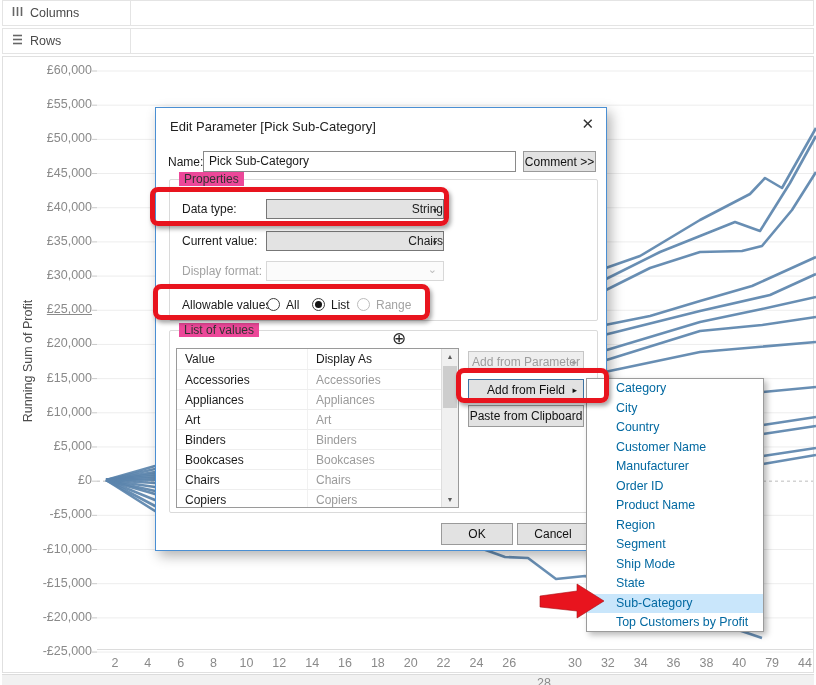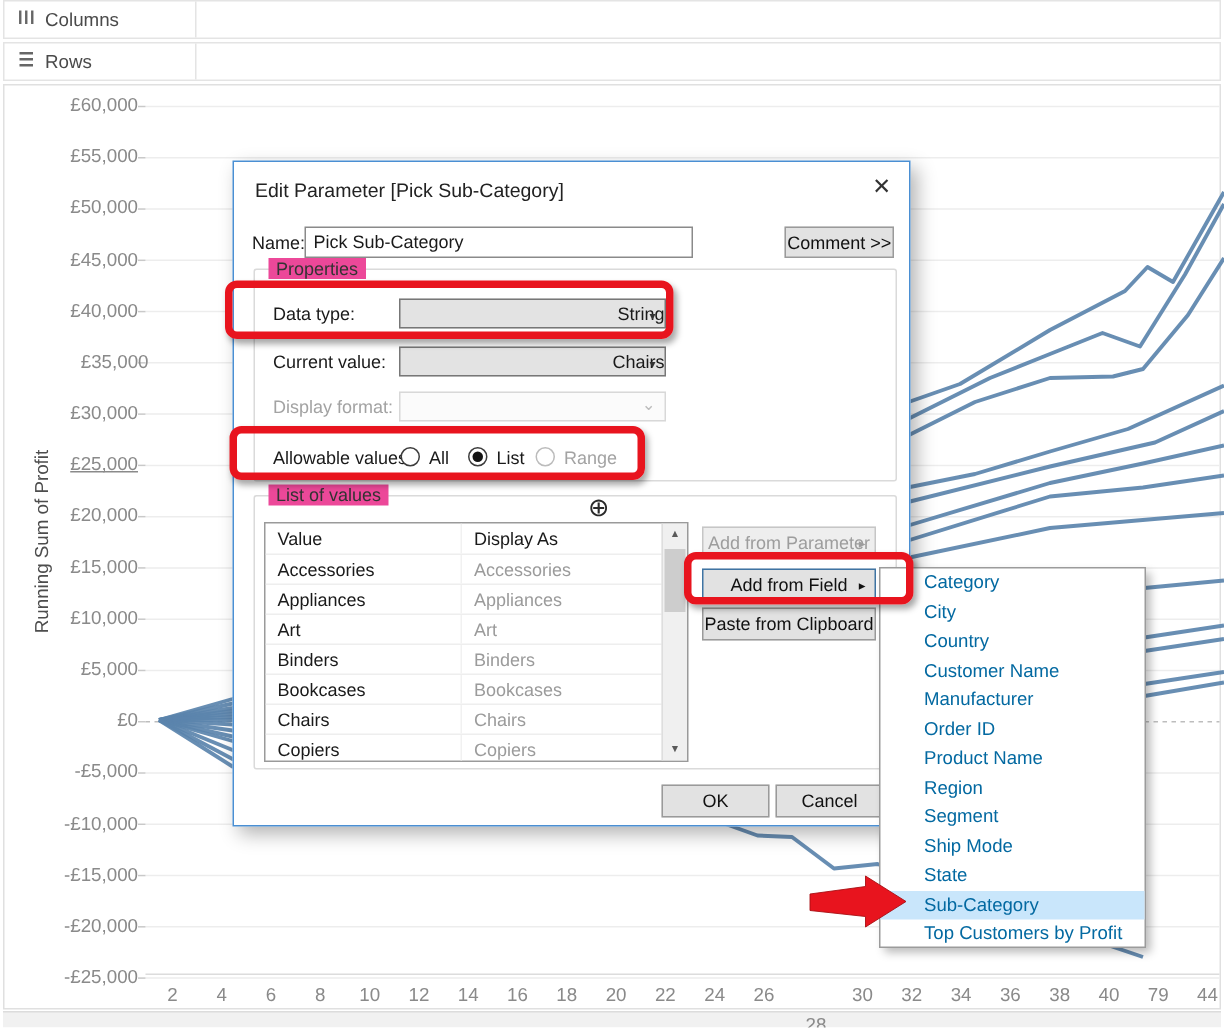--- a/index.html
+++ b/index.html
@@ -26,21 +26,21 @@
     transform:rotate(-90deg); z-index:3; }
 
   
   #dialog { position:absolute; left:155px; top:107px; width:452px; height:444px; background:#fff;
     border:1px solid #4a8fd3; box-shadow:4px 5px 12px rgba(0,0,0,.30); z-index:5; font-size:12px; color:#1a1a1a; }
   #dialog .abs { position:absolute; }
   #dlg-title { left:14px; top:11px; font-size:13px; color:#222; }
   #dlg-close { right:12px; top:7px; font-size:15px; color:#333; cursor:default; }
   .lbl { position:absolute; font-size:12px; color:#1a1a1a; white-space:nowrap; }
   .lbl.dis { color:#a3a3a3; }
-  #name-input { left:47px; top:43px; width:259px; height:21px; border:1px solid #8a8a8a; background:#fff;
+  #name-input { left:47px; top:43px; width:313px; height:21px; border:1px solid #8a8a8a; background:#fff;
     font-size:12px; padding-left:5px; line-height:19px; }
   .win-btn { position:absolute; background:#e2e2e2; border:1px solid #9a9a9a; font-size:12px; color:#111;
     display:flex; align-items:center; justify-content:center; }
   .win-btn.dis { color:#9d9d9d; border-color:#c6c6c6; background:#eeeeee; }
   .win-btn .sub { position:absolute; right:6px; font-size:9px; }
   .fs { position:absolute; border:1px solid #dadada; border-radius:2px; }
   .fs-legend { position:absolute; top:-8px; left:9px; background:#ec4899; padding:0 5px; font-size:12px; color:#333; }
   .combo { position:absolute; width:178px; height:20px; background:#e3e3e3; border:1px solid #777;
     display:flex; align-items:center; padding-left:7px; font-size:12px;justify-content:flex-end; }
   .combo .caret { position:absolute; right:6px; top:6px; font-size:8px; color:#333; }
@@ -121,21 +121,21 @@
 
   <div id="sheet"></div>
   <div id="bottom-strip"></div>
   <div id="ytitle">Running Sum of Profit</div>
   <div id="yticks">
       <div class="ytick" style="top: 63px;">£60,000</div>
       <div class="ytick" style="top: 97.18px;">£55,000</div>
       <div class="ytick" style="top: 131.36px;">£50,000</div>
       <div class="ytick" style="top: 165.54px;">£45,000</div>
       <div class="ytick" style="top: 199.72px;">£40,000</div>
-      <div class="ytick" style="top: 233.9px; margin-left: 7px;">£35,000</div>
+      <div class="ytick" style="top: 233.9px;">£35,000</div>
       <div class="ytick" style="top: 268.08px;">£30,000</div>
       <div class="ytick" style="top: 302.26px; text-decoration: underline;">£25,000</div>
       <div class="ytick" style="top: 336.44px;">£20,000</div>
       <div class="ytick" style="top: 370.62px;">£15,000</div>
       <div class="ytick" style="top: 404.8px;">£10,000</div>
       <div class="ytick" style="top: 438.98px;">£5,000</div>
       <div class="ytick" style="top: 473.16px;">£0</div>
       <div class="ytick" style="top: 507.34px;">-£5,000</div>
       <div class="ytick" style="top: 541.52px;">-£10,000</div>
       <div class="ytick" style="top: 575.7px;">-£15,000</div>

